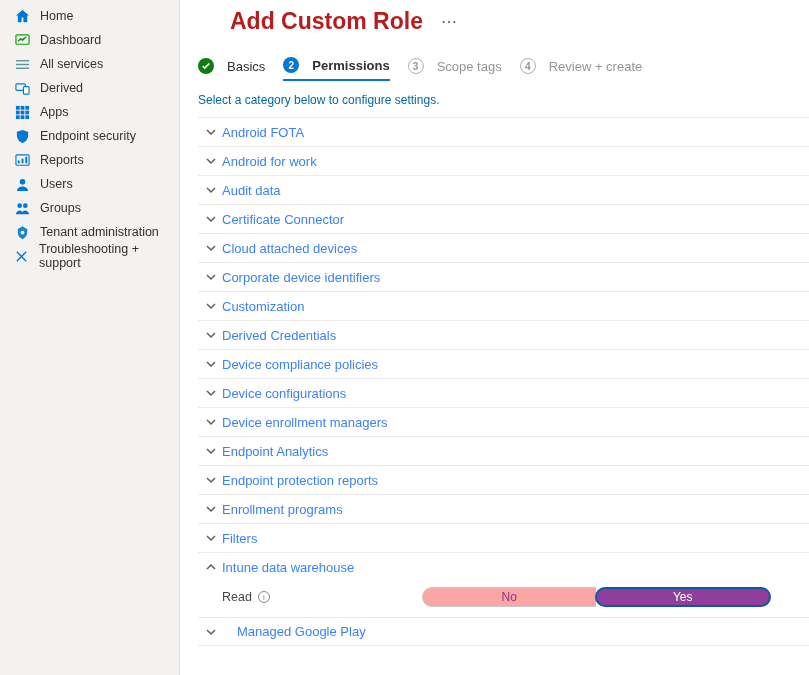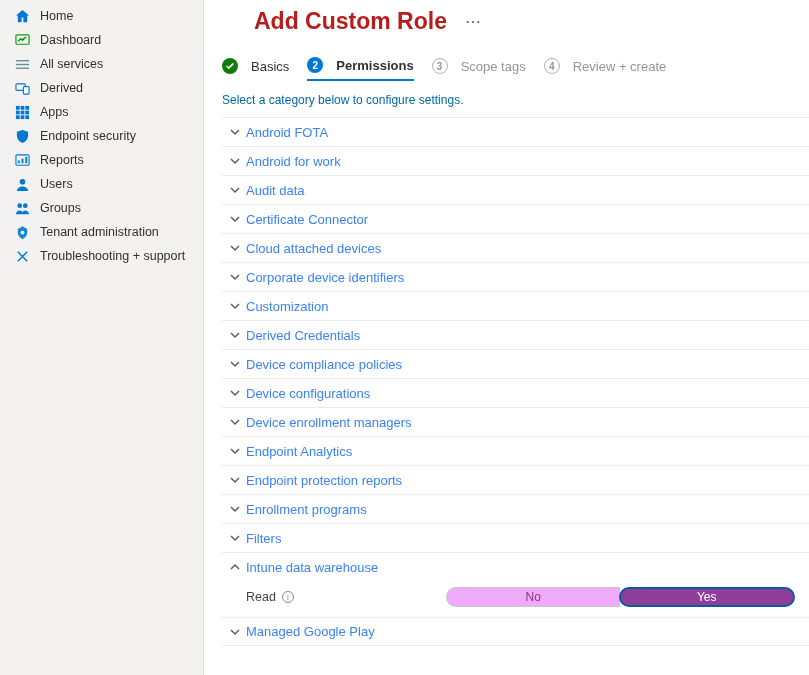--- a/index.html
+++ b/index.html
@@ -8,21 +8,21 @@
     font-size: 13px;
     color: #323130;
     background: #ffffff;
     width: 809px;
     height: 675px;
     overflow: hidden;
     display: flex;
   }
   
   .sidebar {
-    width: 204px;
+    width: 180px;
     height: 675px;
     background: #f3f2f1;
     border-right: 1px solid #e1dfdd;
     padding-top: 4px;
   }
   .nav-item {
     display: flex;
     align-items: center;
     height: 24px;
     padding: 0 8px 0 14px;
@@ -110,21 +110,21 @@
   .acc-row {
     display: flex;
     align-items: center;
     min-height: 29px;
     padding: 4px 2px;
     border-top: 1px solid #edebe9;
     font-size: 13px;
     color: #3b82f6;
     cursor: pointer;
   }
-  .acc-row:last-child { border-bottom: 1px solid #edebe9; }
+  .acc-row:last-child { border-bottom: 1px solid #edebe9; gap: 15px; }
   .chev {
     width: 22px;
     display: inline-flex;
     justify-content: center;
     color: #605e5c;
   }
   .chev svg { width: 10px; height: 10px; }
 
   .acc-body {
     padding: 6px 0 10px 24px;
@@ -164,21 +164,21 @@
     align-items: center;
     justify-content: center;
     font-size: 12px;
     cursor: pointer;
   }
   .seg-no {
     border: 1px solid #c8c6c4;
     border-right: none;
     border-radius: 10px 0 0 10px;
     color: #8c3a7a;
-    background: #f0abfc;
+    background: #fca5a5;
   }
   .seg-yes {
     border: 2px solid #0a5aa0;
     border-radius: 10px;
     background: #8f3f9b;
     color: #fff;
     position: relative;
     left: -1px;
   }
 </style>

